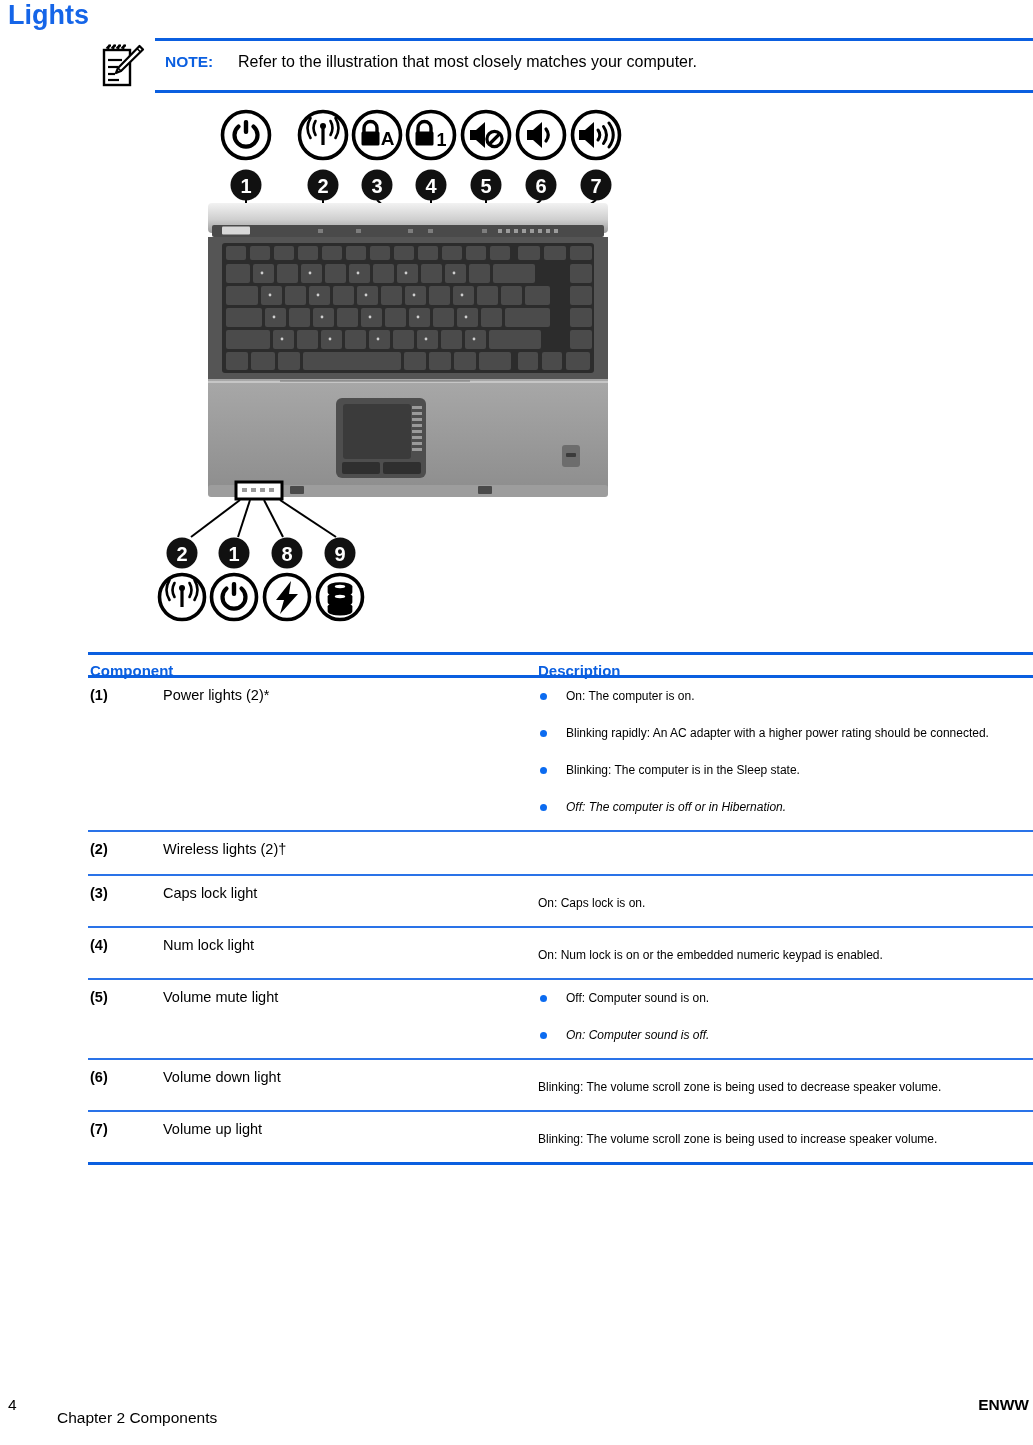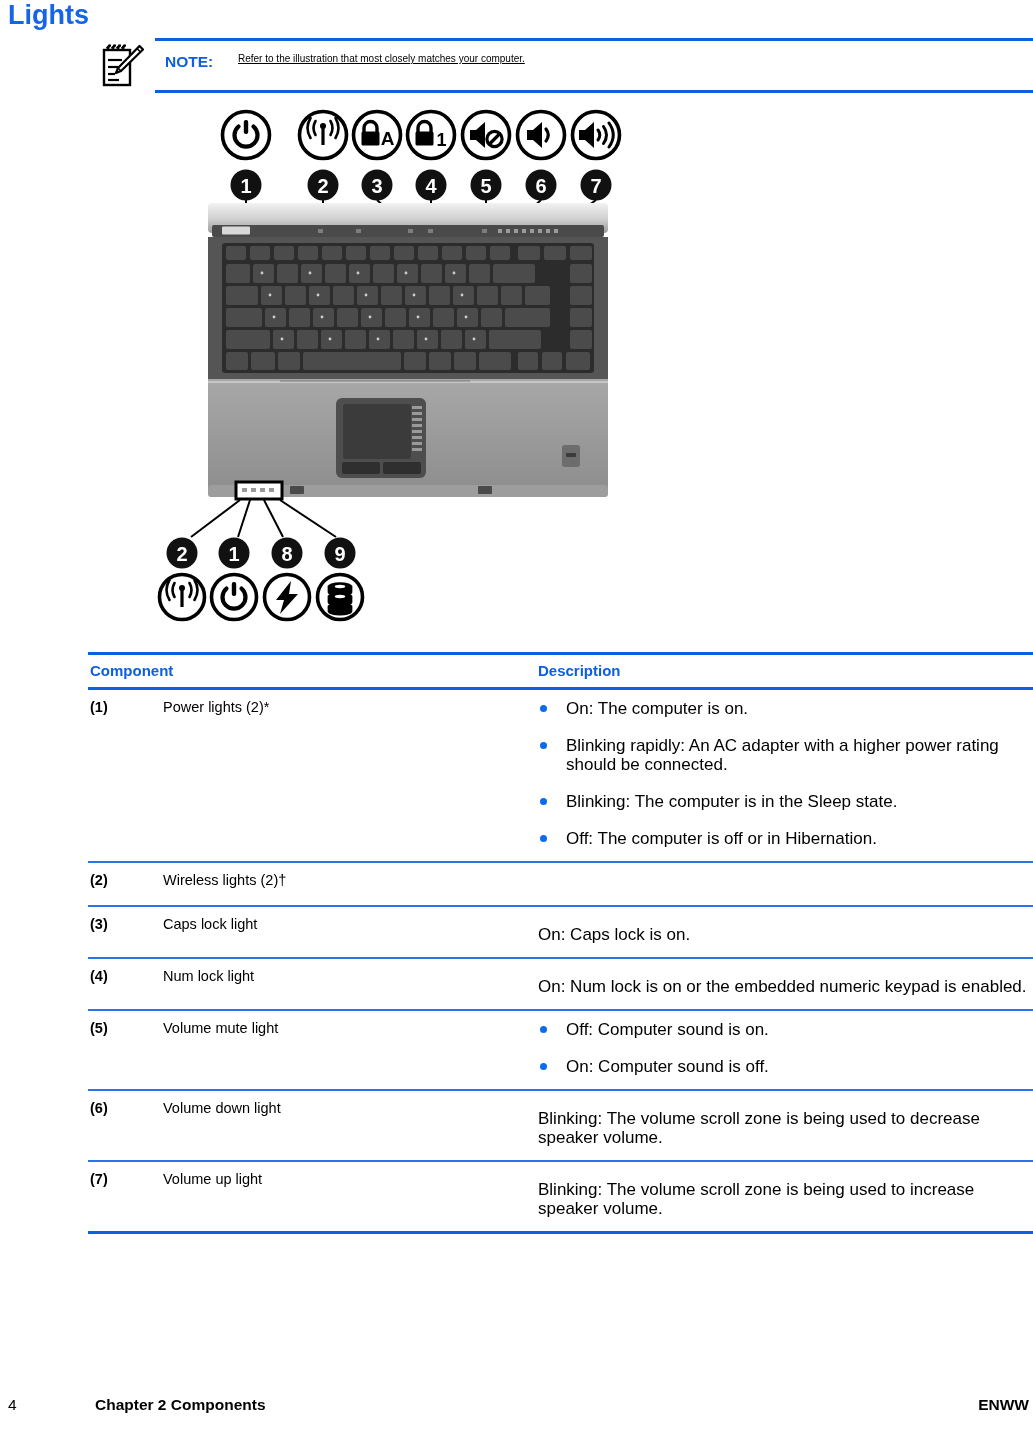--- a/index.html
+++ b/index.html
@@ -64,24 +64,23 @@
     left: 77px;
     top: 17px;
     font-size: 15.5px;
     font-weight: bold;
     color: #0B5FE0;
   }
   .note-text {
     position: absolute;
     left: 150px;
     top: 17px;
-    font-size: 10px;
+    font-size: 16px;
     color: #000000;
     white-space: nowrap;
-    text-decoration: underline;
   }
 
   
   .figure {
     position: absolute;
     left: 150px;
     top: 105px;
     width: 500px;
     height: 520px;
   }
@@ -91,21 +90,21 @@
   .comp-table {
     position: absolute;
     left: 88px;
     top: 652px;
     width: 945px;
   }
   .rule-thick { height: 3px; background: #0B5FE0; width: 945px; }
   .rule-thin  { height: 2px; background: #2A73E8; width: 945px; }
 
   .thead {
-    height: 32px;
+    height: 20px;
     position: relative;
   }
   .th {
     position: absolute;
     top: 7px;
     font-size: 15px;
     font-weight: bold;
     color: #0B5FE0;
   }
   .th-component { left: 2px; }
@@ -125,36 +124,36 @@
   }
   .cell-name {
     position: absolute;
     left: 75px;
     top: 9px;
     font-size: 14.5px;
   }
   .cell-desc {
     margin-left: 450px;
     width: 495px;
-    font-size: 17px;
+    font-size: 12px;
     line-height: 19px;
   }
   .cell-desc.plain { padding-top: 9px; padding-bottom: 2px; }
 
   ul.desc-list {
     list-style: none;
     margin: 0;
     padding: 0;
   }
   ul.desc-list li {
     position: relative;
     padding-left: 28px;
     margin-bottom: 18px;
   }
-  ul.desc-list li:last-child { margin-bottom: 2px; }
+  ul.desc-list li:last-child { margin-bottom: 2px; font-style: italic; }
   ul.desc-list li .bullet {
     position: absolute;
     left: 2px;
     top: 6px;
     width: 7px;
     height: 7px;
     border-radius: 50%;
     background: #0B6BF0;
   }
 
@@ -168,24 +167,23 @@
   }
   .footer-page {
     position: absolute;
     left: 8px;
     top: 0;
     font-size: 15.5px;
   }
   .footer-chapter {
     position: absolute;
     left: 57px;
-    top: 0;
+    top: 13px;
     font-size: 15.5px;
-    font-weight: bold;
-    margin-left: 38px;
+    font-weight: normal;
   }
   .footer-right {
     position: absolute;
     right: 4px;
     top: 0;
     font-size: 15.5px;
     font-weight: bold;
     text-align: right;
   }
 </style>

